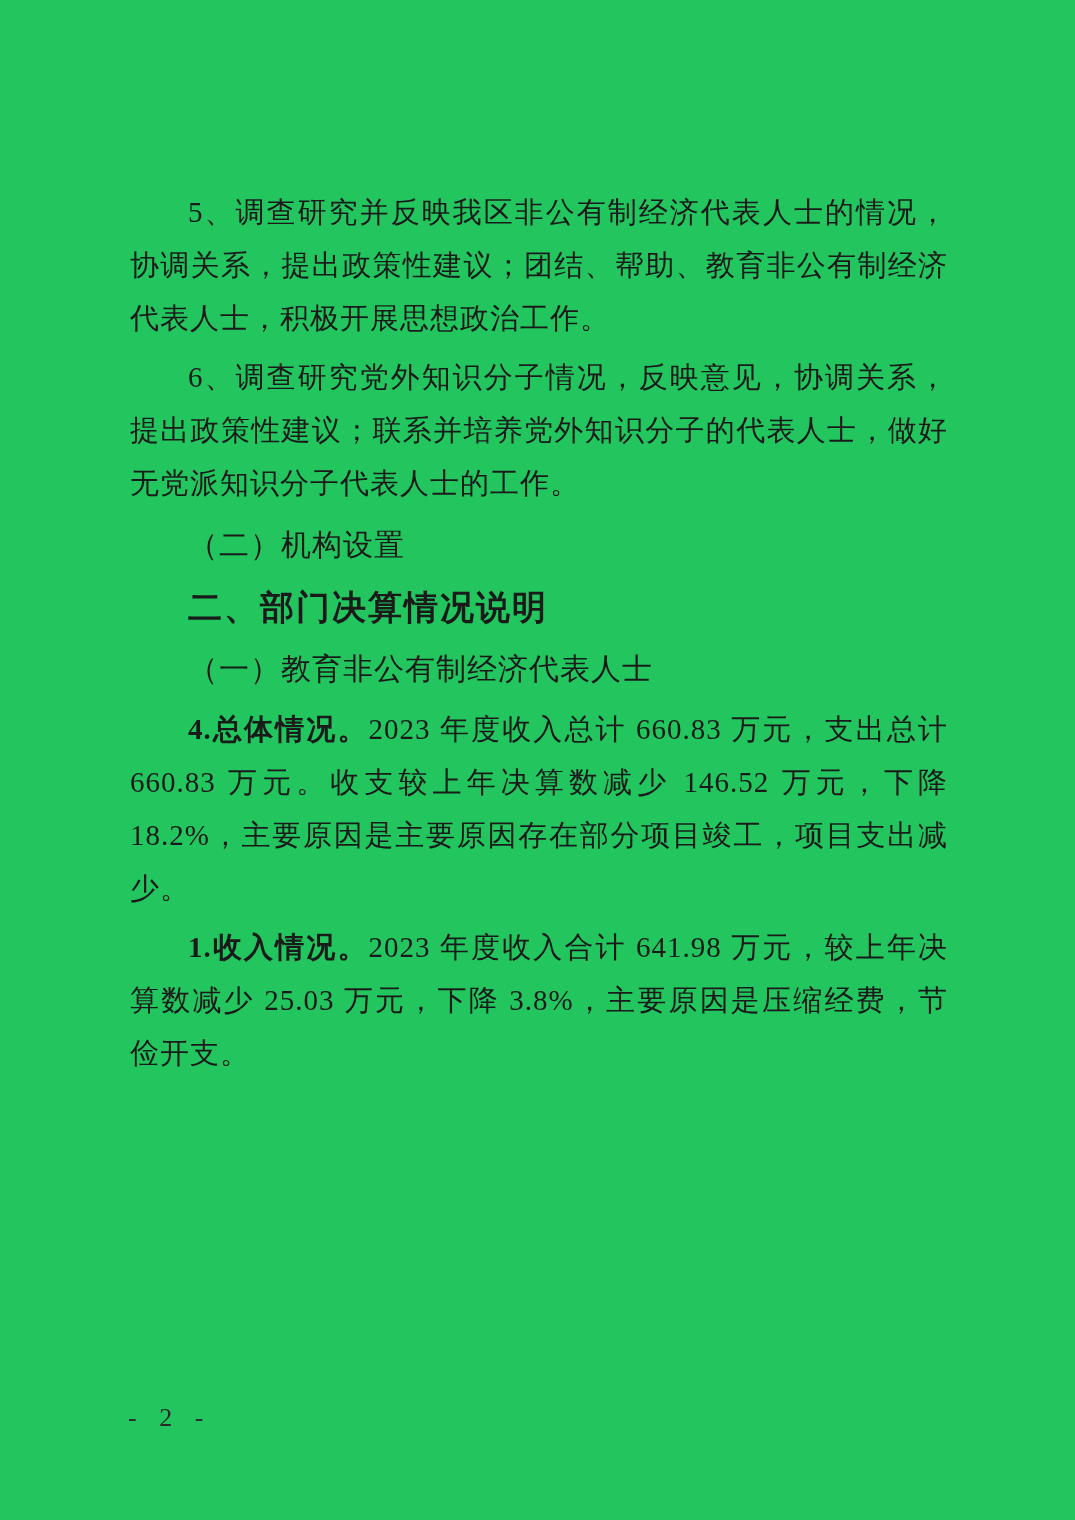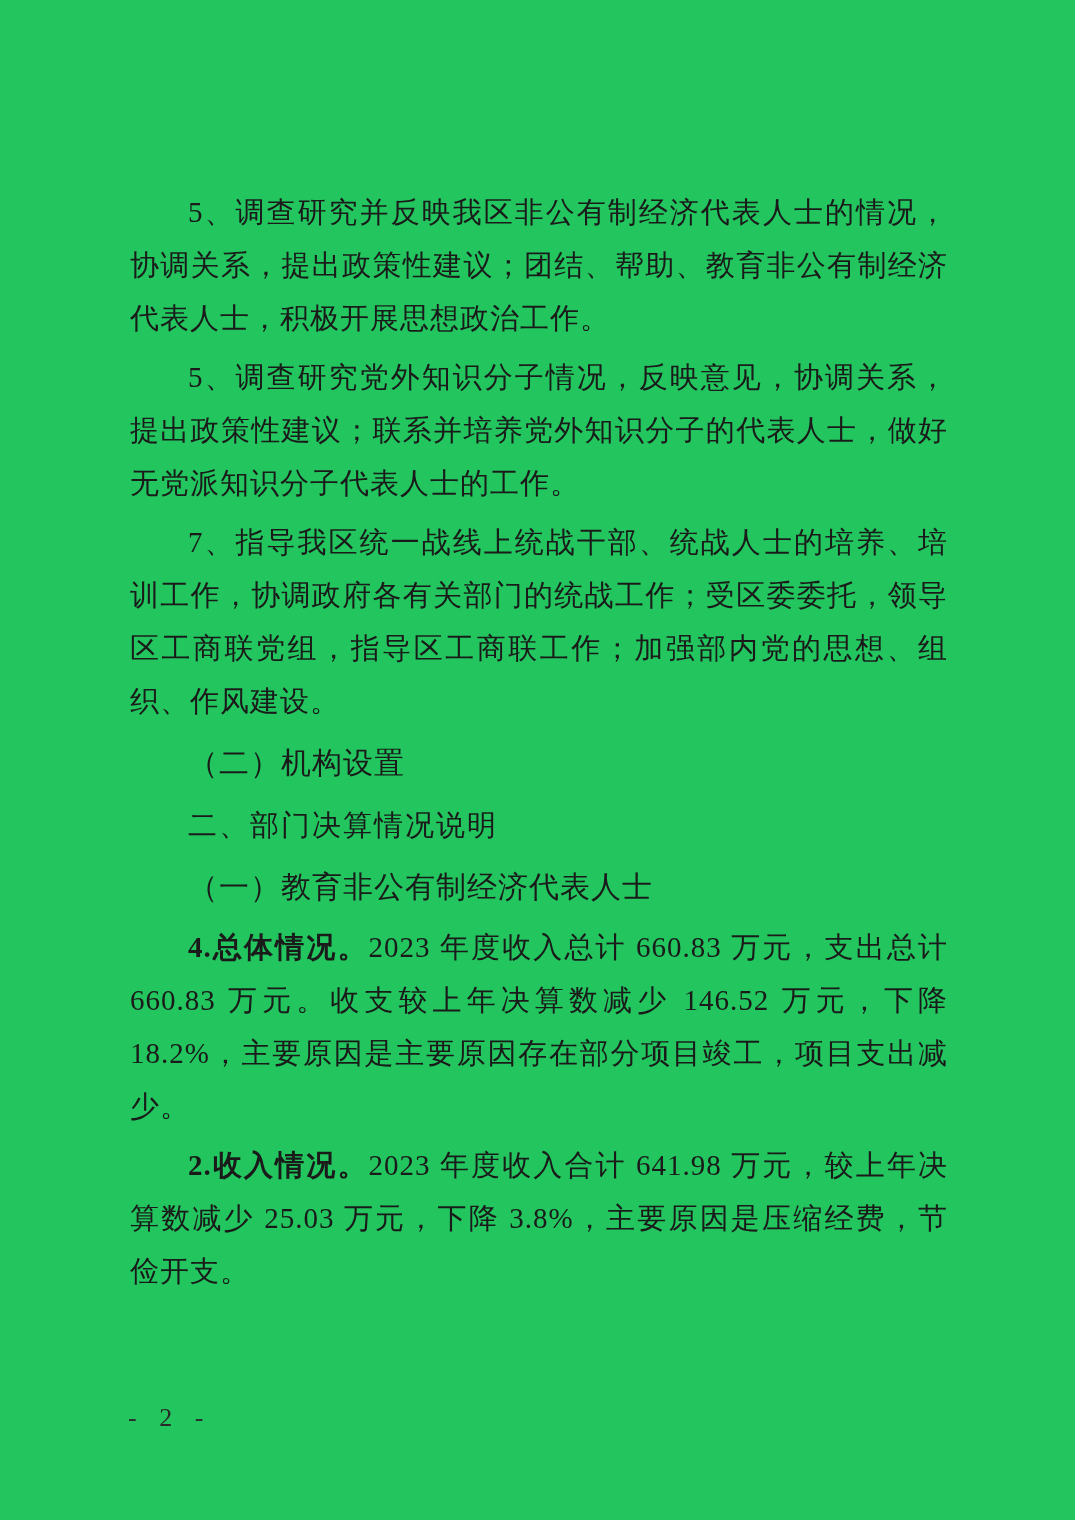--- a/index.html
+++ b/index.html
@@ -36,22 +36,22 @@
   .heading-kai {
     font-size: 30px;
     font-weight: normal;
     line-height: 53px;
     letter-spacing: 1px;
     text-indent: 58px;
     margin: 8px 0 8px 0;
     font-family: "Liberation Serif", "DejaVu Serif", serif;
   }
   .heading-hei {
-    font-size: 29px;
-    font-weight: normal;
+    font-size: 34px;
+    font-weight: bold;
     line-height: 53px;
     letter-spacing: 2px;
     text-indent: 58px;
     margin: 10px 0 8px 0;
     font-family: "Liberation Sans", "DejaVu Sans", sans-serif;
   }
   .page-number {
     position: absolute;
     left: 128px;
     top: 1403px;
@@ -62,32 +62,31 @@
   }
 </style>
 </head>
 <body>
 
 <div class="page">
   <div class="content">
 
     <p class="body">5、调查研究并反映我区非公有制经济代表人士的情况，协调关系，提出政策性建议；团结、帮助、教育非公有制经济代表人士，积极开展思想政治工作。</p>
 
-    <p class="body">5、调查研究党外知识分子情况，反映意见，协调关系，提出政策性建议；联系并培养党外知识分子的代表人士，做好无党派知识分子代表人士的工作。</p>
+    <p class="body">6、调查研究党外知识分子情况，反映意见，协调关系，提出政策性建议；联系并培养党外知识分子的代表人士，做好无党派知识分子代表人士的工作。</p>
 
-    <p class="body">7、指导我区统一战线上统战干部、统战人士的培养、培训工作，协调政府各有关部门的统战工作；受区委委托，领导区工商联党组，指导区工商联工作；加强部内党的思想、组织、作风建设。</p>
 
 
     <h3 class="heading-kai">（二）机构设置</h3>
 
 
     <h2 class="heading-hei">二、部门决算情况说明</h2>
 
     <h3 class="heading-kai">（一）教育非公有制经济代表人士</h3>
 
     <p class="body"><b class="lead">4.总体情况。</b><span>2023 年度收入总计 660.83 万元，支出总计 660.83 万元。收支较上年决算数减少 146.52 万元，下降 18.2%，主要原因是主要原因存在部分项目竣工，项目支出减少。</span></p>
 
-    <p class="body"><b class="lead">2.收入情况。</b><span>2023 年度收入合计 641.98 万元，较上年决算数减少 25.03 万元，下降 3.8%，主要原因是压缩经费，节俭开支。</span></p>
+    <p class="body"><b class="lead">1.收入情况。</b><span>2023 年度收入合计 641.98 万元，较上年决算数减少 25.03 万元，下降 3.8%，主要原因是压缩经费，节俭开支。</span></p>
 
   </div>
 
   <div class="page-number">- 2 -</div>
 </div>
 
 </body></html>

